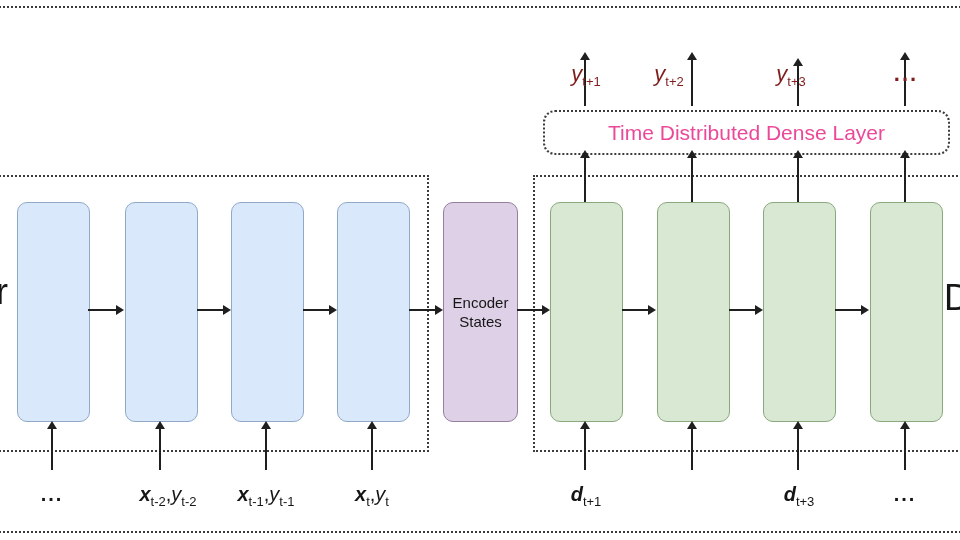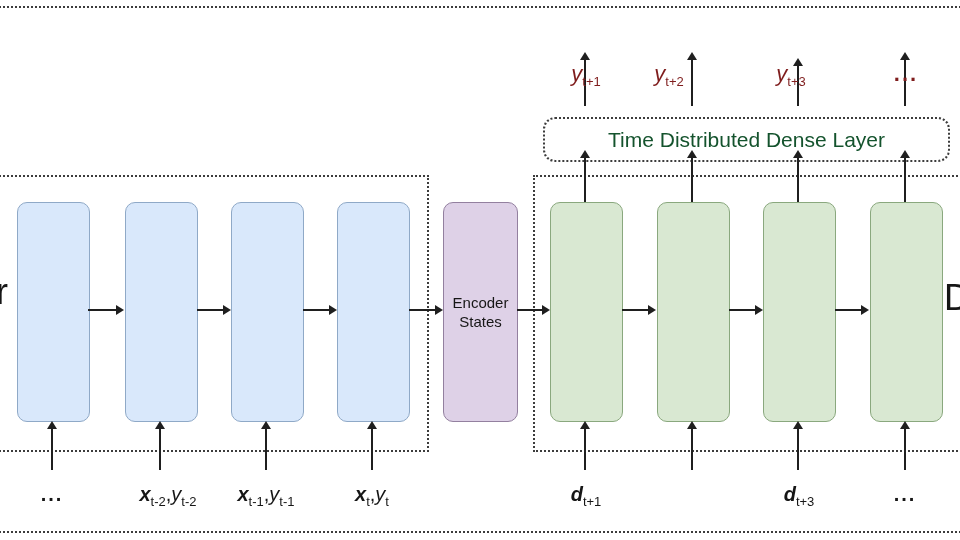--- a/index.html
+++ b/index.html
@@ -31,24 +31,24 @@
   .d1{left:550px}.d2{left:657px}.d3{left:763px}.d4{left:870px}
   
   .states{
     position:absolute;left:443px;top:202px;width:73px;height:218px;border-radius:10px;
     background:var(--states-fill);border:1px solid var(--states-border);
     display:flex;flex-direction:column;align-items:center;justify-content:center;
     font-size:15px;line-height:19px;color:#161616;text-align:center;
   }
   
   .dense{
-    position:absolute;left:543px;top:117px;width:403px;height:41px;border-radius:12px;
+    position:absolute;left:543px;top:110px;width:403px;height:41px;border-radius:12px;
     border:2px dotted #3c3c3c;
     display:flex;align-items:center;justify-content:center;
-    font-size:21px;color:#14532d;white-space:nowrap;text-align:center;
+    font-size:21px;color:#ec4899;white-space:nowrap;text-align:center;
   }
   
   .harrow{position:absolute;top:309px;height:2px;background:var(--line);}
   .harrow::after{
     content:"";position:absolute;right:-7px;top:-4px;
     border:5px solid transparent;border-right:none;border-left:8px solid var(--line);
   }
   .varrow{position:absolute;width:2px;background:var(--line);}
   .varrow::before{
     content:"";position:absolute;top:-8px;left:-4px;

